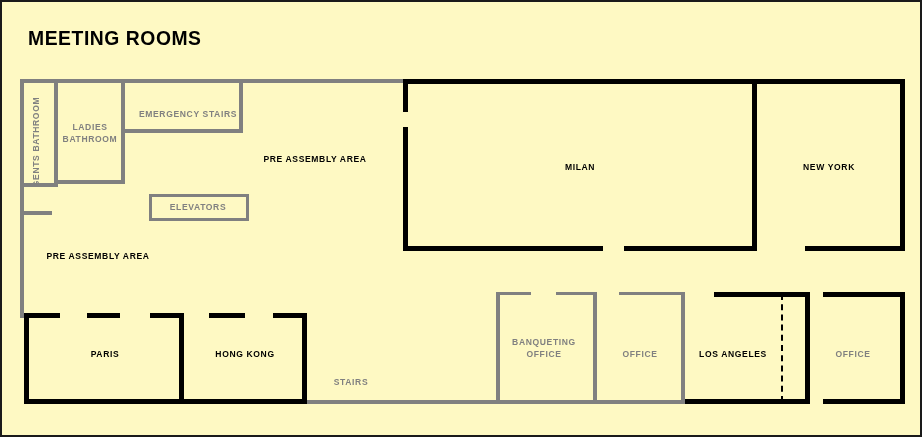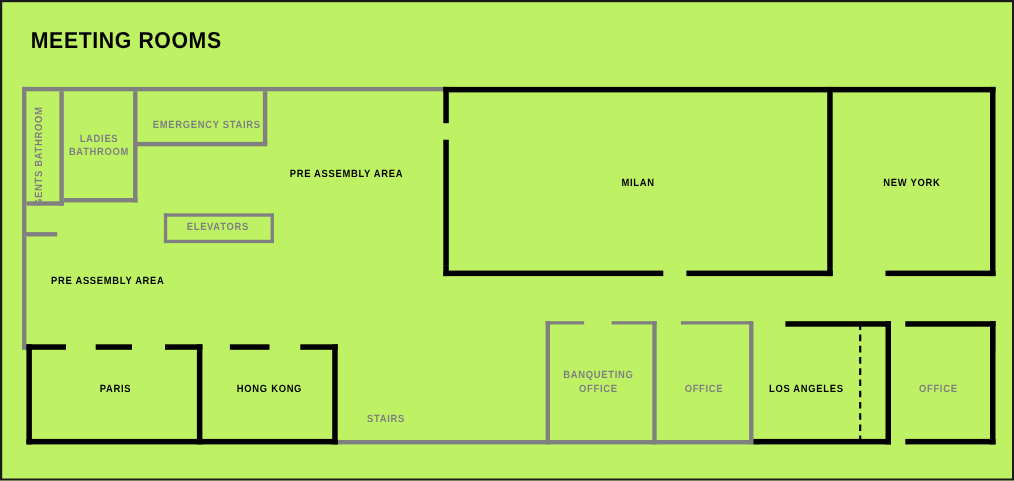--- a/index.html
+++ b/index.html
@@ -7,21 +7,21 @@
     padding: 0;
     background: #ffffff;
   }
   body {
     font-family: "Liberation Sans", sans-serif;
   }
   #page {
     position: relative;
     width: 922px;
     height: 437px;
-    background: #bef264;
+    background: #fef9c3;
     box-sizing: border-box;
     border: 2px solid #1a1a1a;
     overflow: hidden;
   }
   #plan-title {
     position: absolute;
     left: 26px;
     top: 24px;
     font-family: "Liberation Sans Narrow", "Liberation Sans", sans-serif;
     font-size: 21px;

